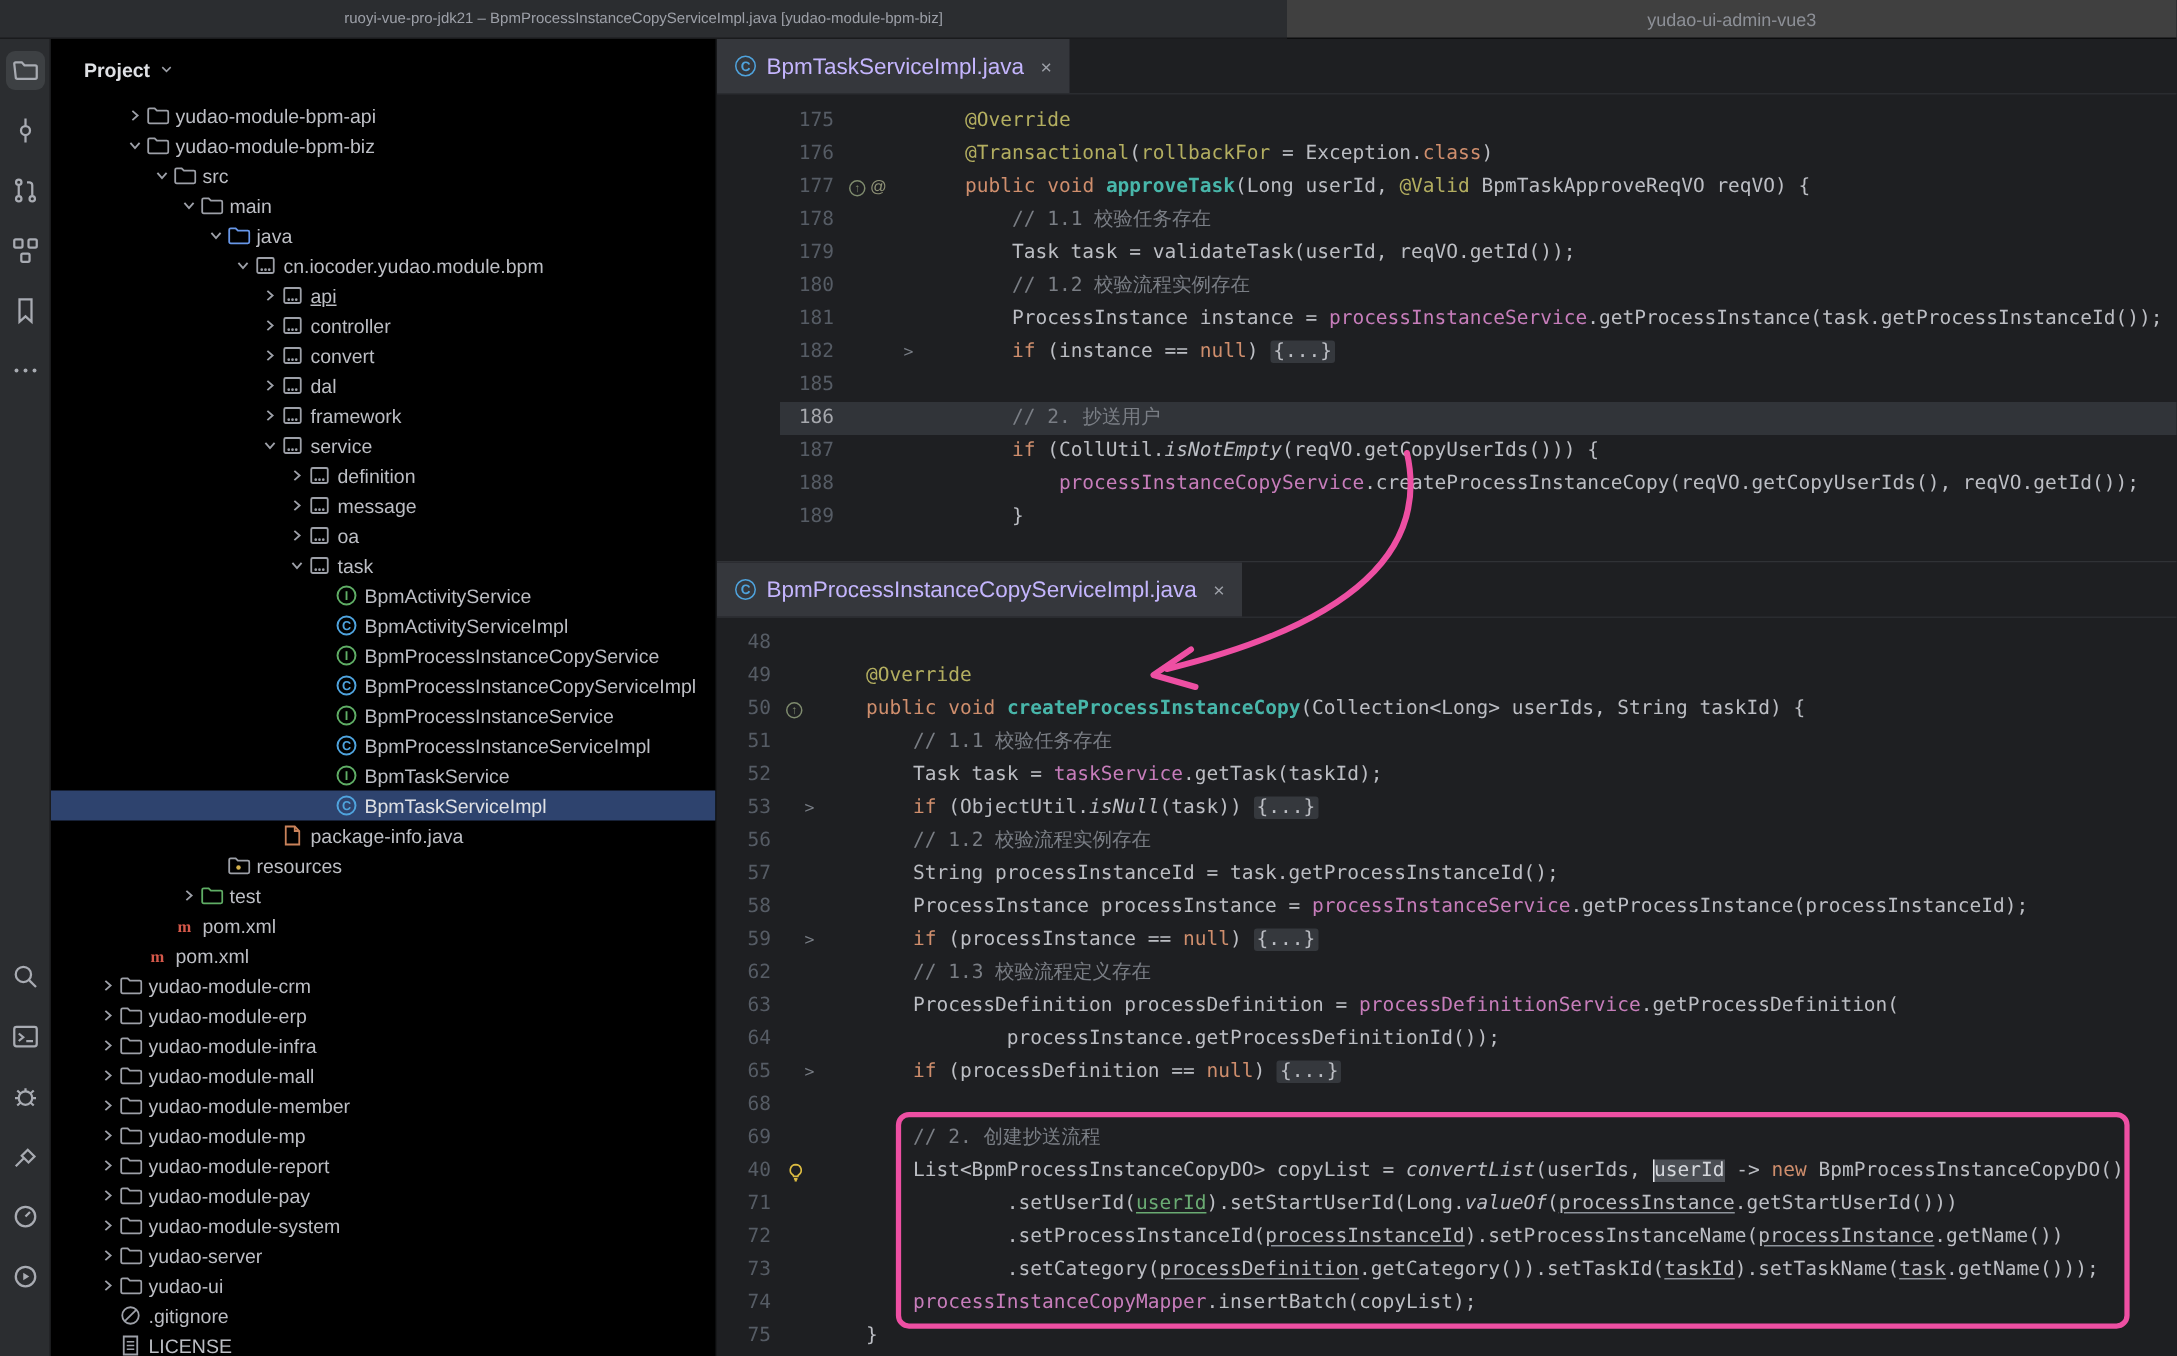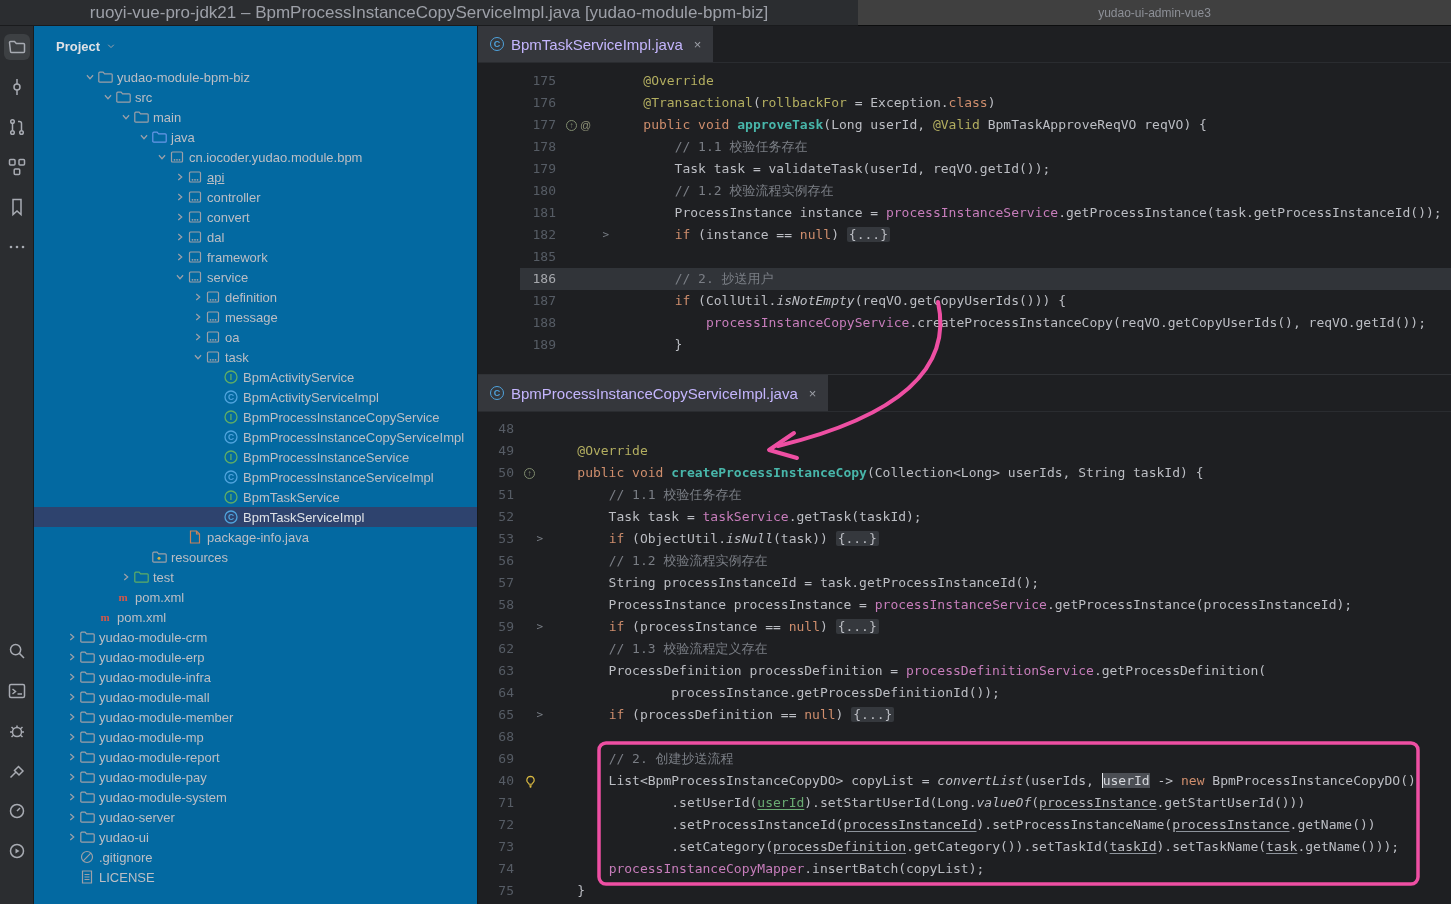--- a/index.html
+++ b/index.html
@@ -2,37 +2,37 @@
 <html><head>
 <meta charset="utf-8">
 <style>
   * { box-sizing: border-box; margin: 0; padding: 0; }
   html,body { width:1451px; height:904px; background:#1e1f22; overflow:hidden;
               font-family:"Liberation Sans", sans-serif; }
 
   
   .titlebar { position:absolute; top:0; left:0; width:858px; height:26px; background:#2b2d30;
               display:flex; align-items:center; justify-content:center; border-bottom:1px solid #1a1b1d; }
-  .titlebar .ttl { color:#9da0a8; font-size:17px; }
+  .titlebar .ttl { color:#9da0a8; font-size:10px; }
   .titlebar2 { position:absolute; top:0; left:858px; width:593px; height:26px; background:#404040;
                display:flex; align-items:center; justify-content:center; border-bottom:1px solid #0c0d0e; }
   .titlebar2 .ttl { color:#8d9097; font-size:12px; }
 
   
   .abar { position:absolute; top:26px; left:0; width:34px; bottom:0; background:#2b2d30;
           border-right:1px solid #1a1b1d; display:flex; flex-direction:column; align-items:center; }
   .abar-top { display:flex; flex-direction:column; align-items:center; padding-top:8px; }
   .abar-bottom { display:flex; flex-direction:column; align-items:center; margin-top:auto; padding-bottom:26px; }
   .ab-icon { width:26px; height:26px; margin-bottom:14px; border-radius:6px;
              display:flex; align-items:center; justify-content:center; }
   .ab-icon.active { background:#3d4043; }
   .ab-icon svg { display:block; }
 
   
-  .ppanel { position:absolute; top:26px; left:34px; width:444px; bottom:0; background:#0369a1;
+  .ppanel { position:absolute; top:26px; left:34px; width:444px; bottom:0; background:#000000;
             border-right:1px solid #17181a; overflow:hidden; }
   .phead { height:41px; display:flex; align-items:center; padding-left:22px; color:#dfe1e5;
            font-size:13px; font-weight:bold; gap:6px; }
   .tree { font-size:13px; color:#bcbec4; }
   .trow { height:20px; display:flex; align-items:center; white-space:nowrap; }
   .trow.selected { background:#2e436e; color:#dfe1e5; }
   .chev { width:15px; flex:none; display:flex; align-items:center; justify-content:center; }
   .ticon { width:18px; flex:none; display:flex; align-items:center; justify-content:flex-start; }
   .tlabel { margin-left:2px; }
 
@@ -176,20 +176,33 @@
     <span>
       <svg width="10" height="10" viewBox="0 0 16 16">
           <path d="M3.5 6l4.5 4.5L12.5 6" fill="none" stroke="#9da0a8" stroke-width="1.6"></path>
         </svg>
     </span>
   </div>
   <div class="tree">
       <div class="trow" style="padding-left: 48px;">
         <span class="chev">
           <svg width="14" height="14" viewBox="0 0 16 16">
+            <path d="M6 4.5L10 8l-4 3.5" fill="none" stroke="#9da0a8" stroke-width="1.4"></path>
+          </svg>
+        </span>
+        <span class="ticon">
+          <svg width="16" height="16" viewBox="0 0 16 16">
+            <path d="M1.8 4.2c0-.6.4-1 1-1h3.3l1.5 1.6h6.6c.6 0 1 .4 1 1v6.4c0 .6-.4 1-1 1H2.8c-.6 0-1-.4-1-1z" fill="none" stroke="#9da0a8" stroke-width="1.2"></path>
+          </svg>
+        </span>
+        <span class="tlabel">yudao-module-bpm-api</span>
+      </div>
+      <div class="trow" style="padding-left: 48px;">
+        <span class="chev">
+          <svg width="14" height="14" viewBox="0 0 16 16">
             <path d="M4.5 6L8 10l3.5-4" fill="none" stroke="#9da0a8" stroke-width="1.4"></path>
           </svg>
         </span>
         <span class="ticon">
           <svg width="16" height="16" viewBox="0 0 16 16">
             <path d="M1.8 4.2c0-.6.4-1 1-1h3.3l1.5 1.6h6.6c.6 0 1 .4 1 1v6.4c0 .6-.4 1-1 1H2.8c-.6 0-1-.4-1-1z" fill="none" stroke="#9da0a8" stroke-width="1.2"></path>
           </svg>
         </span>
         <span class="tlabel">yudao-module-bpm-biz</span>
       </div>

